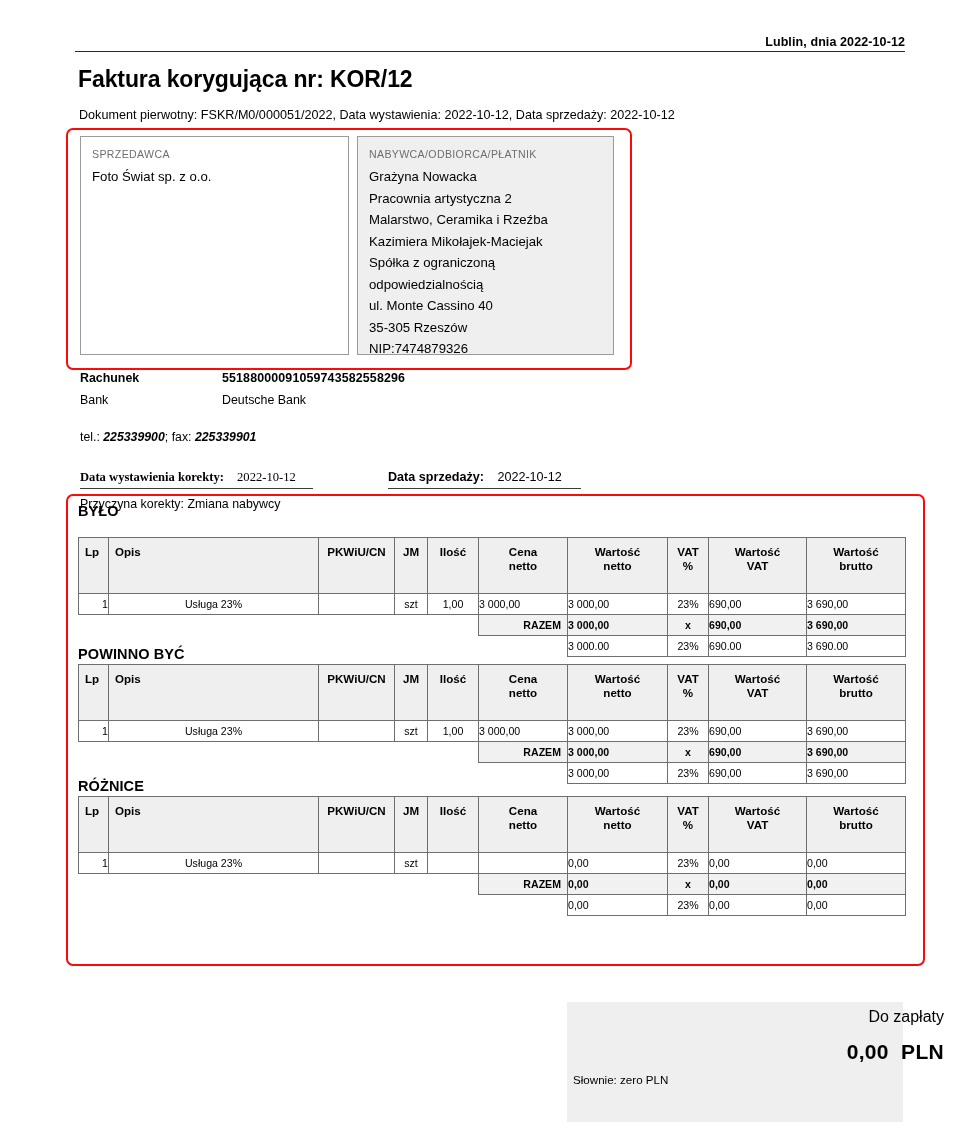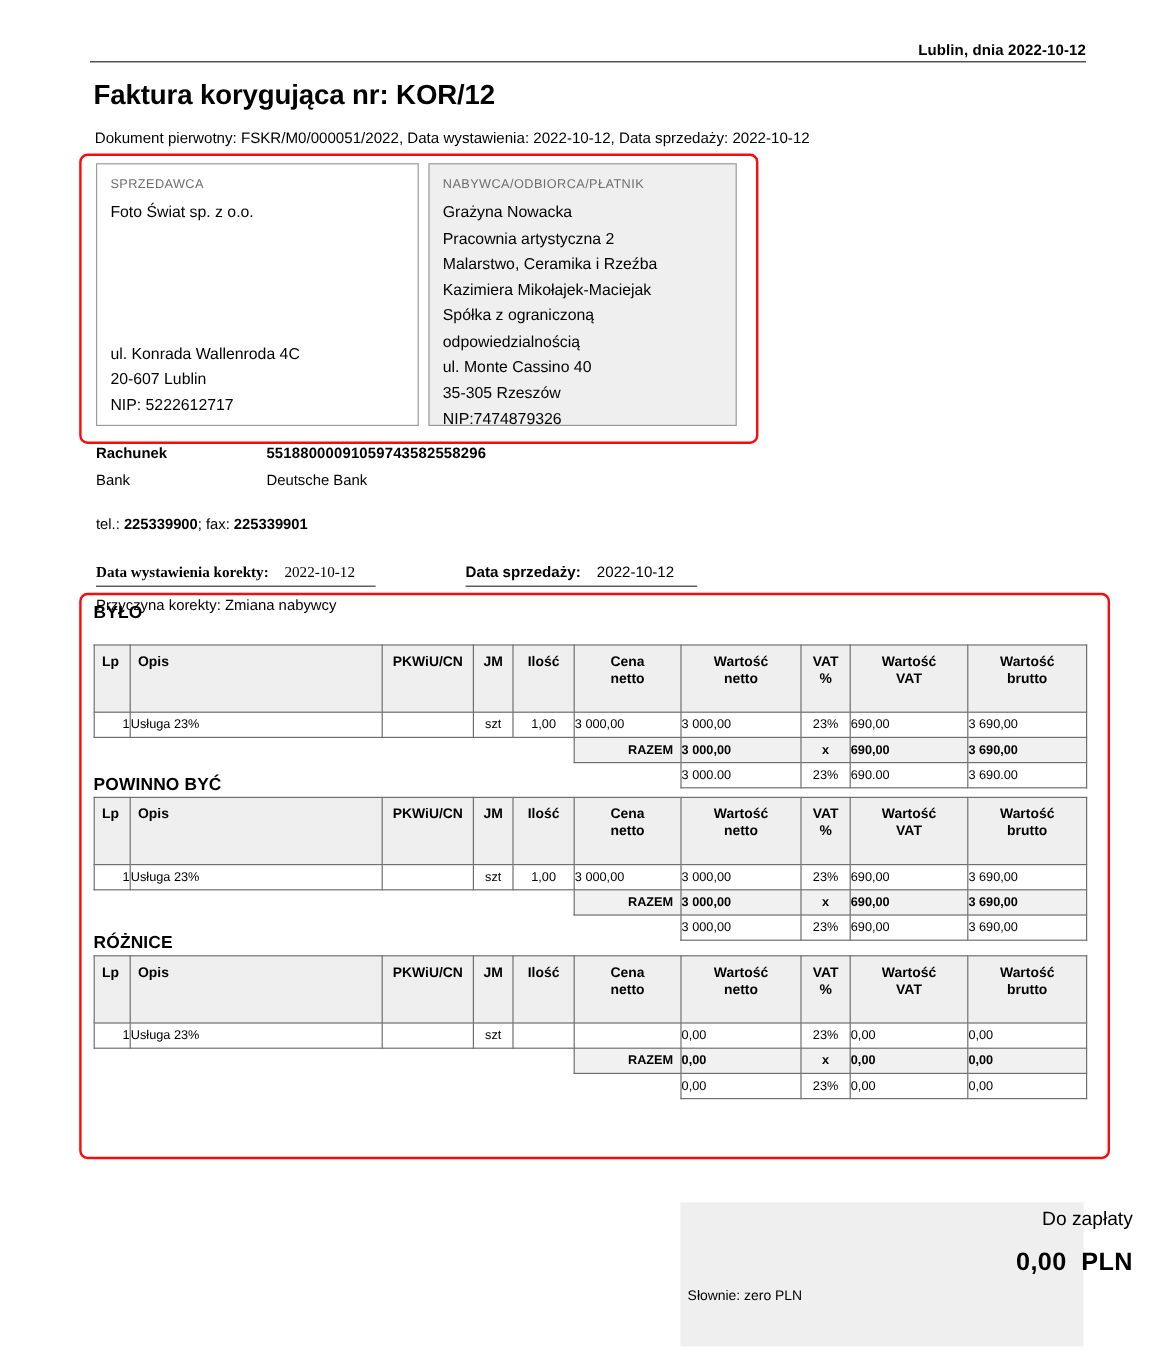--- a/index.html
+++ b/index.html
@@ -94,21 +94,21 @@
   }
   .party-line { white-space: nowrap; }
 
   
   .bank { position: absolute; font-size: 12.4px; }
   .bank-lbl-1 { left: 80px; top: 371px; font-weight: bold; }
   .bank-val-1 { left: 222px; top: 371px; font-weight: bold; letter-spacing: .15px; }
   .bank-lbl-2 { left: 80px; top: 393px; }
   .bank-val-2 { left: 222px; top: 393px; }
   .tel-line { position: absolute; left: 80px; top: 430px; font-size: 12.3px; }
-  .tel-line b { font-weight: bold; }
+  .tel-line b { font-weight: bold; font-style: italic; }
 
   
   .datefield { position: absolute; font-size: 12.6px; }
   .datefield .lbl { font-weight: bold; }
   .datefield .val { font-weight: normal; }
   .df-1 { left: 80px; top: 470px; font-family: Liberation Serif, serif; }
   .df-2 { left: 388px; top: 470px; }
   .df-underline {
     position: absolute;
     border-top: 1.2px solid #3a3a3a;
@@ -159,21 +159,21 @@
   .tbl thead th.th-left {
     text-align: left;
     padding-left: 6px;
   }
   .tbl tbody td {
     height: 21px;
     font-size: 10.6px;
     background: #ffffff;
   }
   .c-lp      { text-align: right; padding-right: 6px; }
-  .c-opis    { text-align: left;  padding-left: 6px; margin-left: 38px; }
+  .c-opis    { text-align: center;  padding-left: 6px; margin-left: 38px; }
   .c-pkwiu   { }
   .c-jm      { text-align: center; }
   .c-ilosc   { text-align: center; }
   .c-num     { text-align: left; padding-right: 6px; }
   .c-vat     { text-align: center; }
 
   
   tr.razem td {
     background: #f1f1f1 !important;
     font-weight: bold;
@@ -231,25 +231,20 @@
   <div class="place-date">Lublin, dnia 2022-10-12</div>
   <div class="header-rule"></div>
   <div class="doc-title">Faktura korygująca nr: KOR/12</div>
   <div class="doc-subline">Dokument pierwotny: FSKR/M0/000051/2022, Data wystawienia: 2022-10-12, Data sprzedaży: 2022-10-12</div>
 
   <div class="red-box red-parties"></div>
 
   <div class="party party-seller">
     <div class="cap">SPRZEDAWCA</div>
     <div class="party-line">Foto Świat sp. z o.o.</div>
-    <div class="seller-bottom">
-      <div class="party-line">ul. Konrada Wallenroda 4C</div>
-      <div class="party-line">20-607 Lublin</div>
-      <div class="party-line">NIP: 5222612717</div>
-    </div>
   </div>
 
   <div class="party party-buyer">
     <div class="cap">NABYWCA/ODBIORCA/PŁATNIK</div>
     <div class="party-line">Grażyna Nowacka</div>
     <div class="party-line">Pracownia artystyczna 2</div>
     <div class="party-line">Malarstwo, Ceramika i Rzeźba</div>
     <div class="party-line">Kazimiera Mikołajek-Maciejak</div>
     <div class="party-line">Spółka z ograniczoną</div>
     <div class="party-line">odpowiedzialnością</div>

